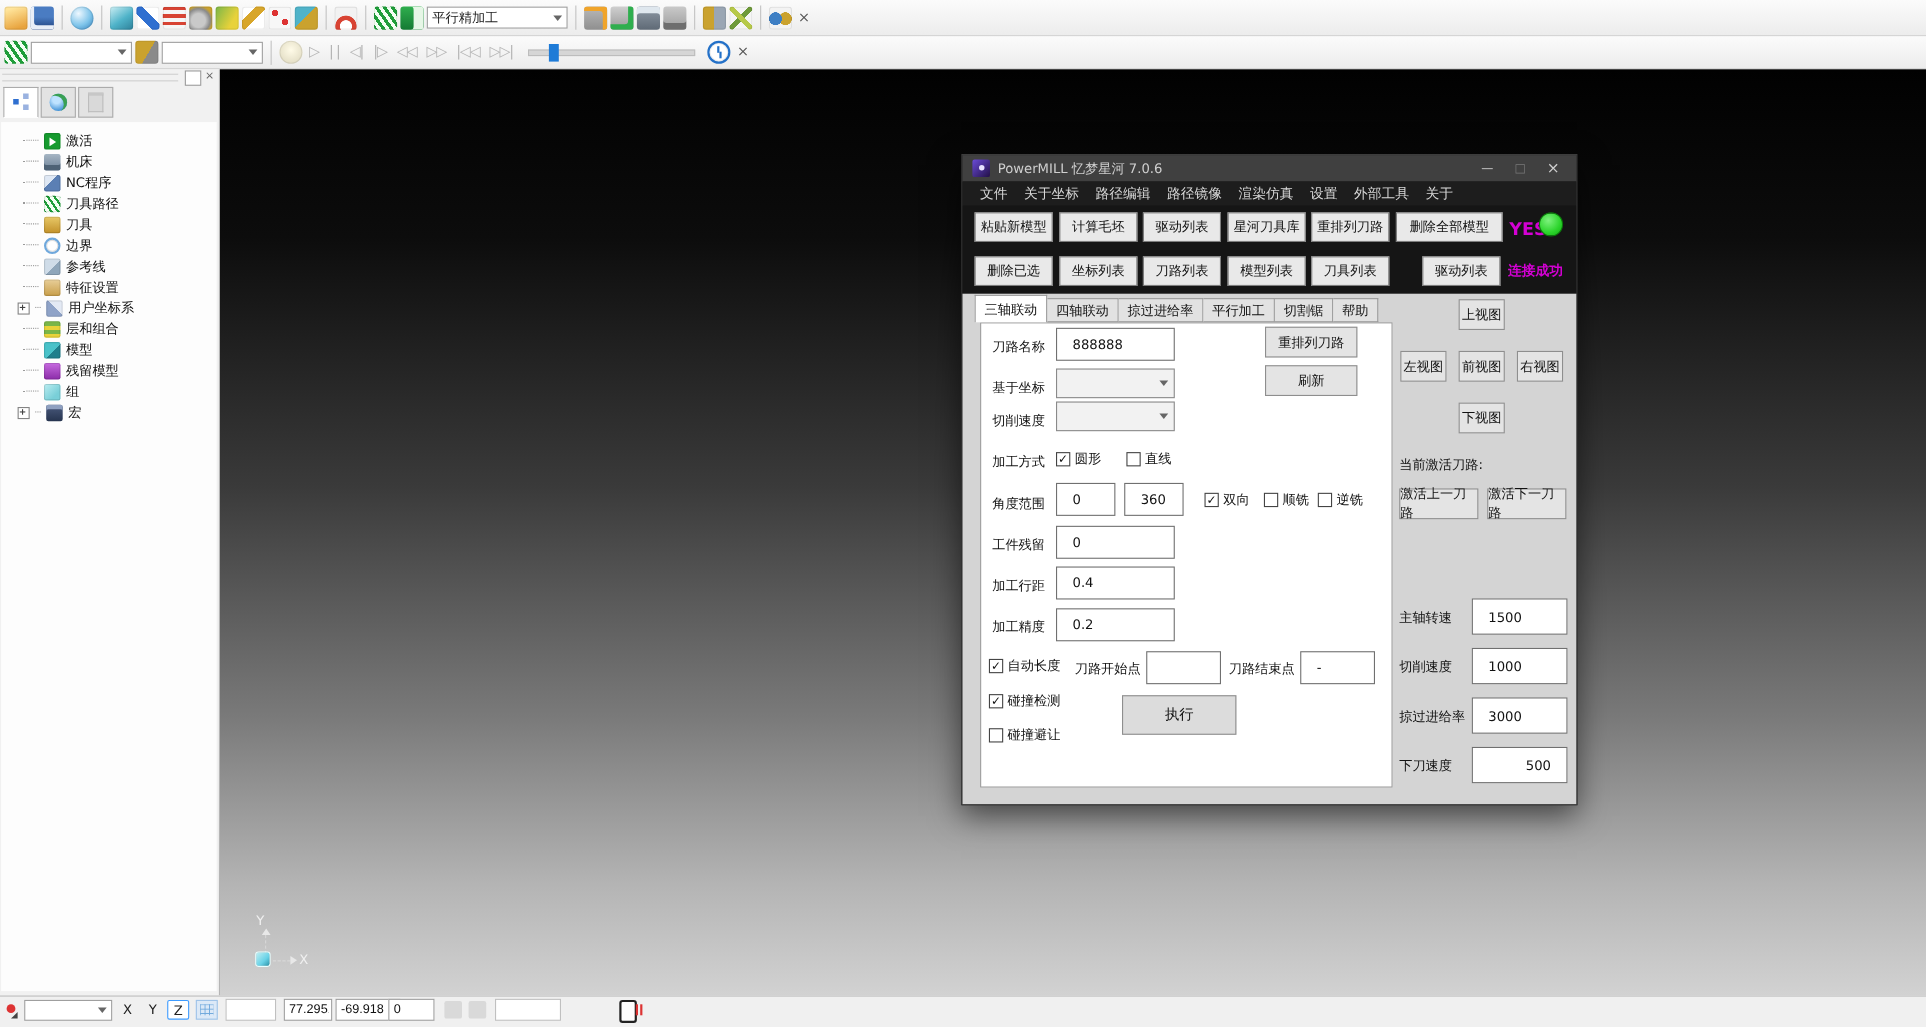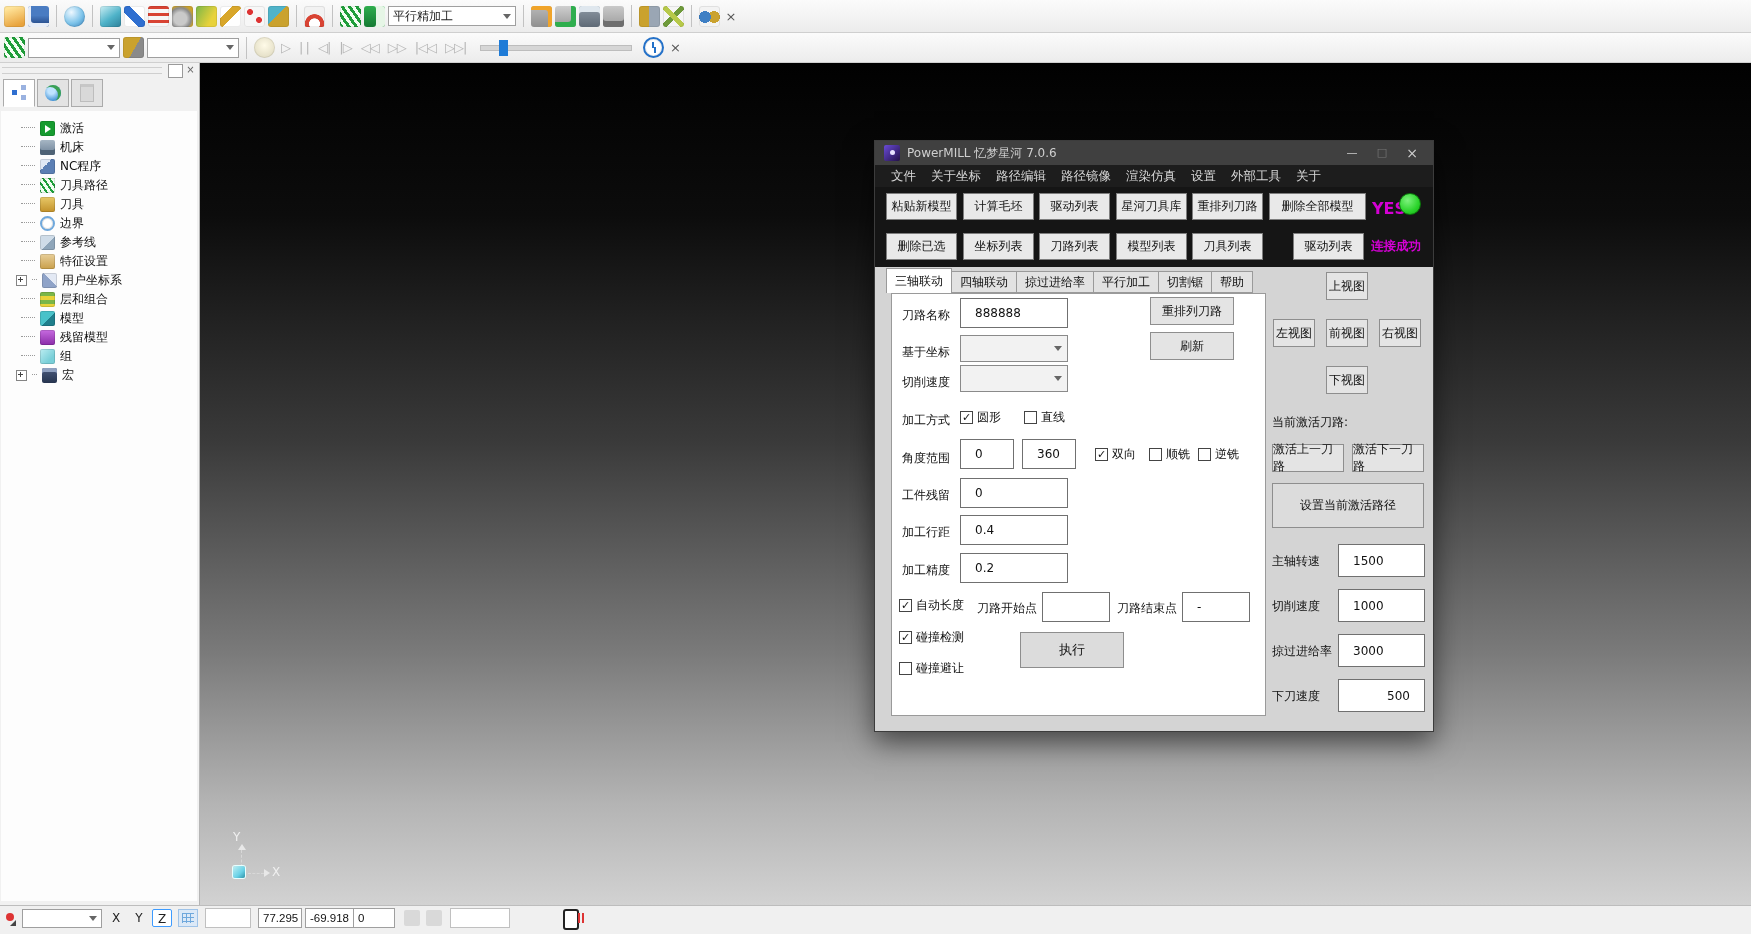--- a/index.html
+++ b/index.html
@@ -430,21 +430,20 @@
 
     <div class="pbtn" style="left:451px;top:5px;width:42px;height:28px">上视图</div>
     <div class="pbtn" style="left:398px;top:52px;width:42px;height:28px">左视图</div>
     <div class="pbtn" style="left:451px;top:52px;width:42px;height:28px">前视图</div>
     <div class="pbtn" style="left:504px;top:52px;width:42px;height:28px">右视图</div>
     <div class="pbtn" style="left:451px;top:99px;width:42px;height:28px">下视图</div>
 
     <span class="rlabel" style="left:397px;top:147px">当前激活刀路:</span>
     <div class="pbtn" style="left:397px;top:177px;width:72px;height:28px">激活上一刀路</div>
     <div class="pbtn" style="left:477px;top:177px;width:72px;height:28px">激活下一刀路</div>
-    <div class="pbtn" style="left:397px;top:216px;width:152px;height:45px;background:#dcdcdc">设置当前激活路径</div>
 
     <span class="rlabel" style="left:397px;top:286px">主轴转速</span>
     <input class="fld" style="left: 463px; top: 277px; width: 87px; height: 33px;" readonly="" value="1500">
 
     <span class="rlabel" style="left:397px;top:331px">切削速度</span>
     <input class="fld" style="left: 463px; top: 322px; width: 87px; height: 33px;" readonly="" value="1000">
 
     <span class="rlabel" style="left:397px;top:376px">掠过进给率</span>
     <input class="fld" style="left: 463px; top: 367px; width: 87px; height: 33px;" readonly="" value="3000">
 

